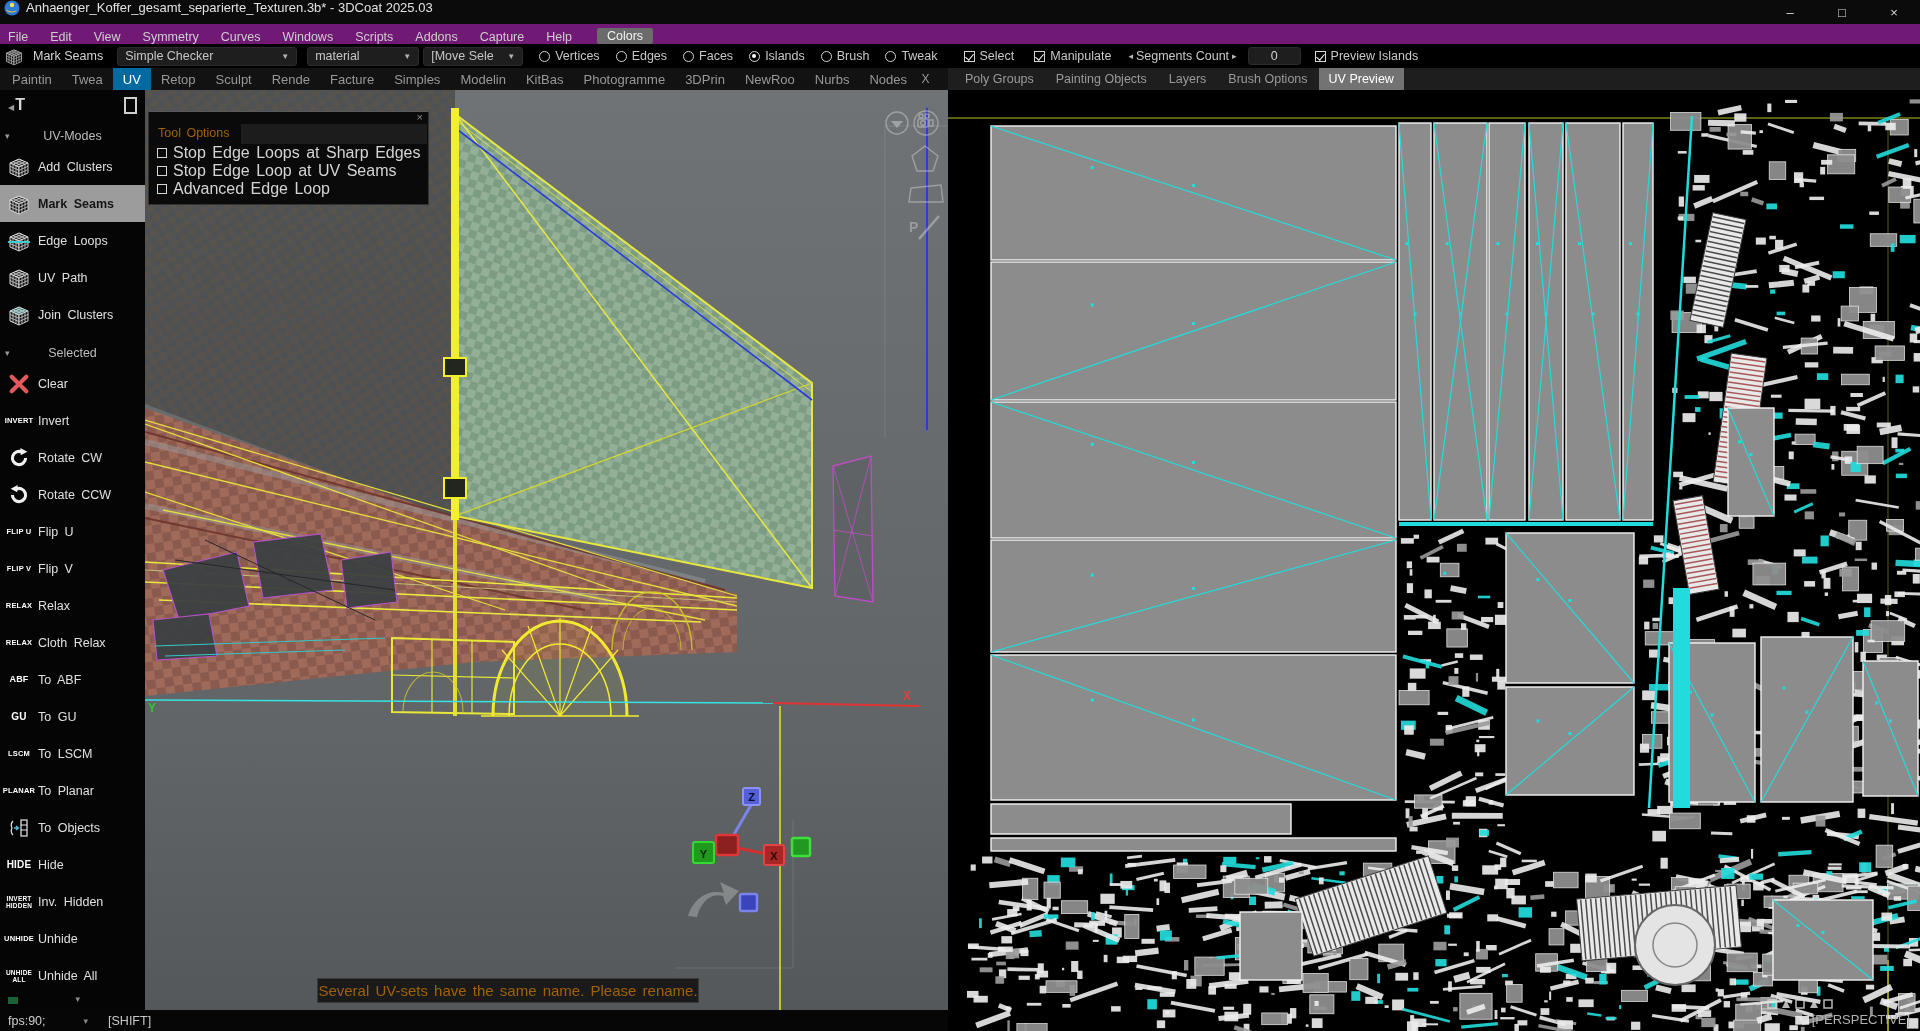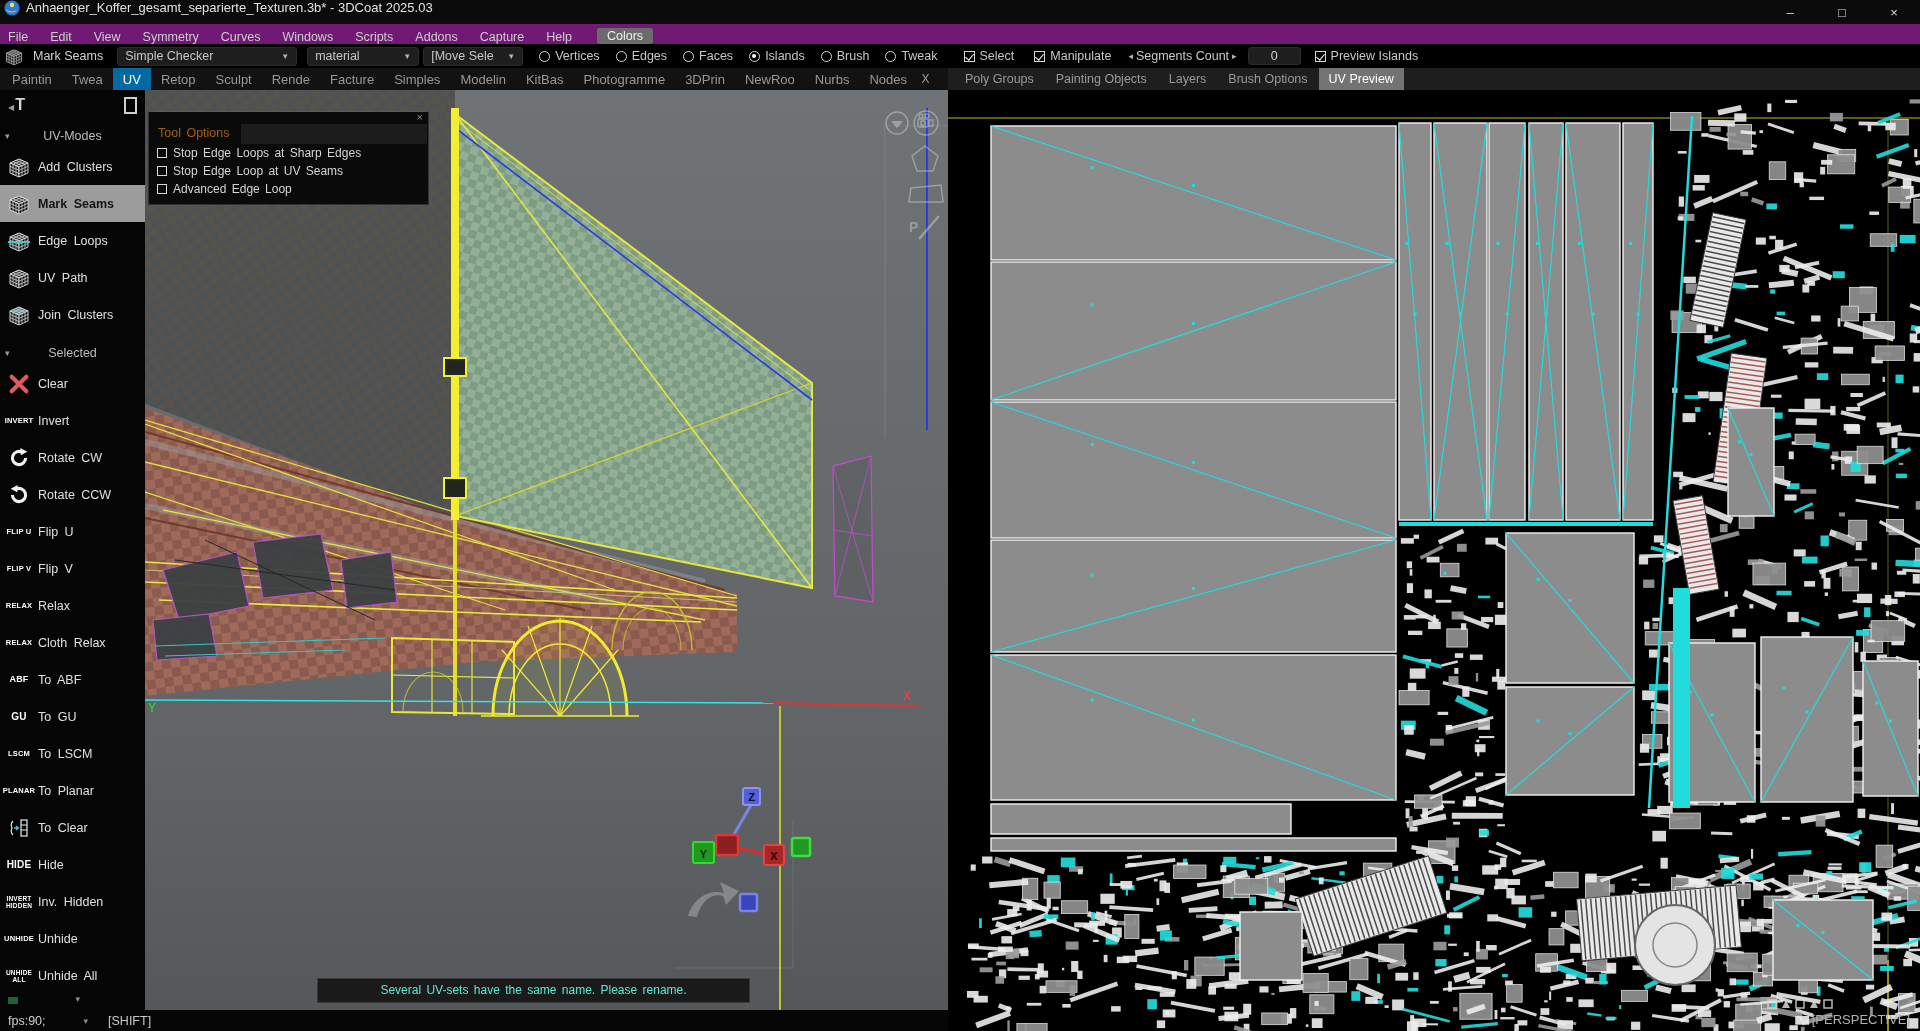--- a/index.html
+++ b/index.html
@@ -57,29 +57,29 @@
 .sb-item .lbl{font-size:12.5px;word-spacing:3px;color:#e0e0e0}
 .sb-item.sel{background:#9c9c9c}
 .sb-item.sel .lbl{color:#151515;font-weight:bold}
 .tic{font-size:7.5px;font-weight:bold;color:#fff;line-height:7px;text-align:center;width:36px;letter-spacing:.2px}
 .tic.big{font-size:10px}.tic.mid{font-size:9px}
 .sb-bottom{height:16px;position:relative}
 .sb-bottom .car{position:absolute;left:52%;top:0;font-size:9px;color:#8e8e8e}
 .sb-bottom .g1{position:absolute;left:8px;top:3px;width:10px;height:7px;background:#274;opacity:.8}
 
 .viewport{position:absolute;left:145px;top:90px;width:803px;height:920px;overflow:hidden}
-.msgbar{position:absolute;left:317px;top:978px;width:433px;height:25px;background:#1a1a1a;border:1px solid #3a3a3a;color:#5eead4;font-size:12px;text-align:center;line-height:23px;word-spacing:2px;z-index:6}
+.msgbar{position:absolute;left:317px;top:978px;width:382px;height:25px;background:#1a1a1a;border:1px solid #3a3a3a;color:#a16207;font-size:15px;text-align:center;line-height:23px;word-spacing:2px;z-index:6}
 
 .popup{position:absolute;left:148px;top:111px;width:281px;background:#0a0a0a;border:1px solid #333;border-top:1px solid #5a5a5a;z-index:8}
 .popup .grip{height:9px;position:relative}
 .popup .close{position:absolute;right:5px;top:-1px;color:#8c8c8c;font-size:11px}
 .popup .trow{height:23px;display:flex;align-items:center}
 .popup .ttl{color:#a16207;font-size:12.5px;padding-left:9px;word-spacing:2px}
 .popup .tfill{flex:1;height:20px;background:#1c1c1c;margin:0 1px 0 12px;align-self:flex-end}
-.popup .orow{height:18px;display:flex;align-items:center;padding-left:8px;color:#d4d4d4;font-size:12px;word-spacing:2px}
+.popup .orow{height:18px;display:flex;align-items:center;padding-left:8px;color:#d4d4d4;font-size:16px;word-spacing:2px}
 .popup .orow .cb{width:10px;height:10px;margin-right:6px}
 .popup .pad{height:6px}
 
 .uvpanel{position:absolute;left:948px;top:90px;width:972px;height:941px;background:#000;overflow:hidden}
 
 .statusbar{position:absolute;left:0;top:1010px;width:948px;height:21px;background:#060606;display:flex;align-items:center;color:#cfcfcf;font-size:12.5px}
 .statusbar .fps{margin-left:8px}
 .statusbar .car{margin-left:38px;font-size:9px;color:#8a8a8a}
 .statusbar .mod{margin-left:20px;color:#c8c8c8}
 .persp{position:absolute;right:10px;top:1012px;color:#b0b0b0;font-size:13px;z-index:5}
@@ -365,21 +365,21 @@
       </div>
     <div class="sb-item">
         <span class="ic">
           <svg width="22" height="20" viewBox="0 0 22 20">
             <path d="M5,3 C3,5 3,8 4,10 C3,12 3,15 5,17" fill="none" stroke="#e8e8e8" stroke-width="1.2"></path>
             <rect x="13" y="2" width="6" height="16" fill="none" stroke="#e8e8e8" stroke-width="1.2"></rect>
             <path d="M13,7 h6 M13,12 h6" stroke="#e8e8e8" stroke-width="1"></path>
             <path d="M6,10 h4 M8,8 l2.5,2 L8,12" stroke="#55b8d8" stroke-width="1.4" fill="none"></path>
           </svg>
         </span>
-        <span class="lbl">To Clear</span>
+        <span class="lbl">To Objects</span>
       </div>
     <div class="sb-item">
         <span class="ic">
           <span class="tic big">HIDE</span>
         </span>
         <span class="lbl">Hide</span>
       </div>
     <div class="sb-item">
         <span class="ic">
           <span class="tic" style="font-size:6.5px">INVERT HIDDEN</span>

